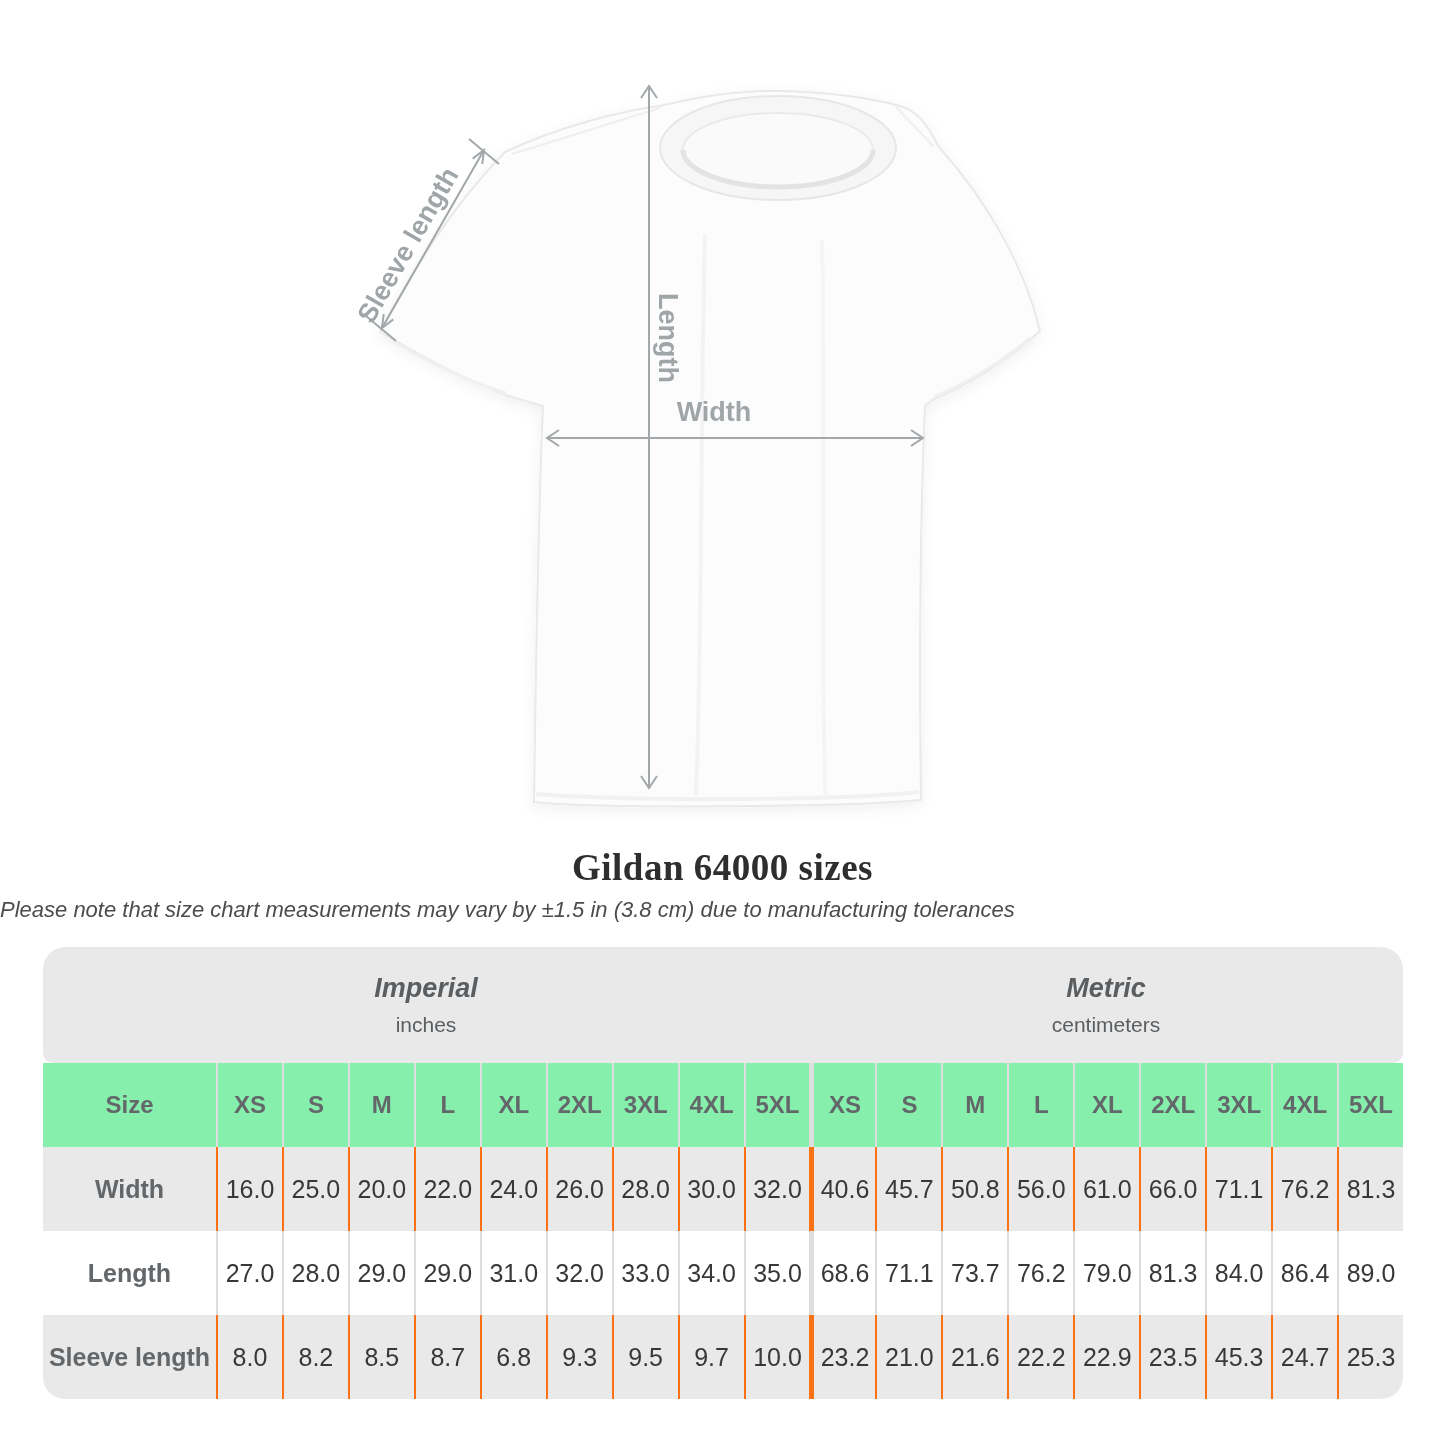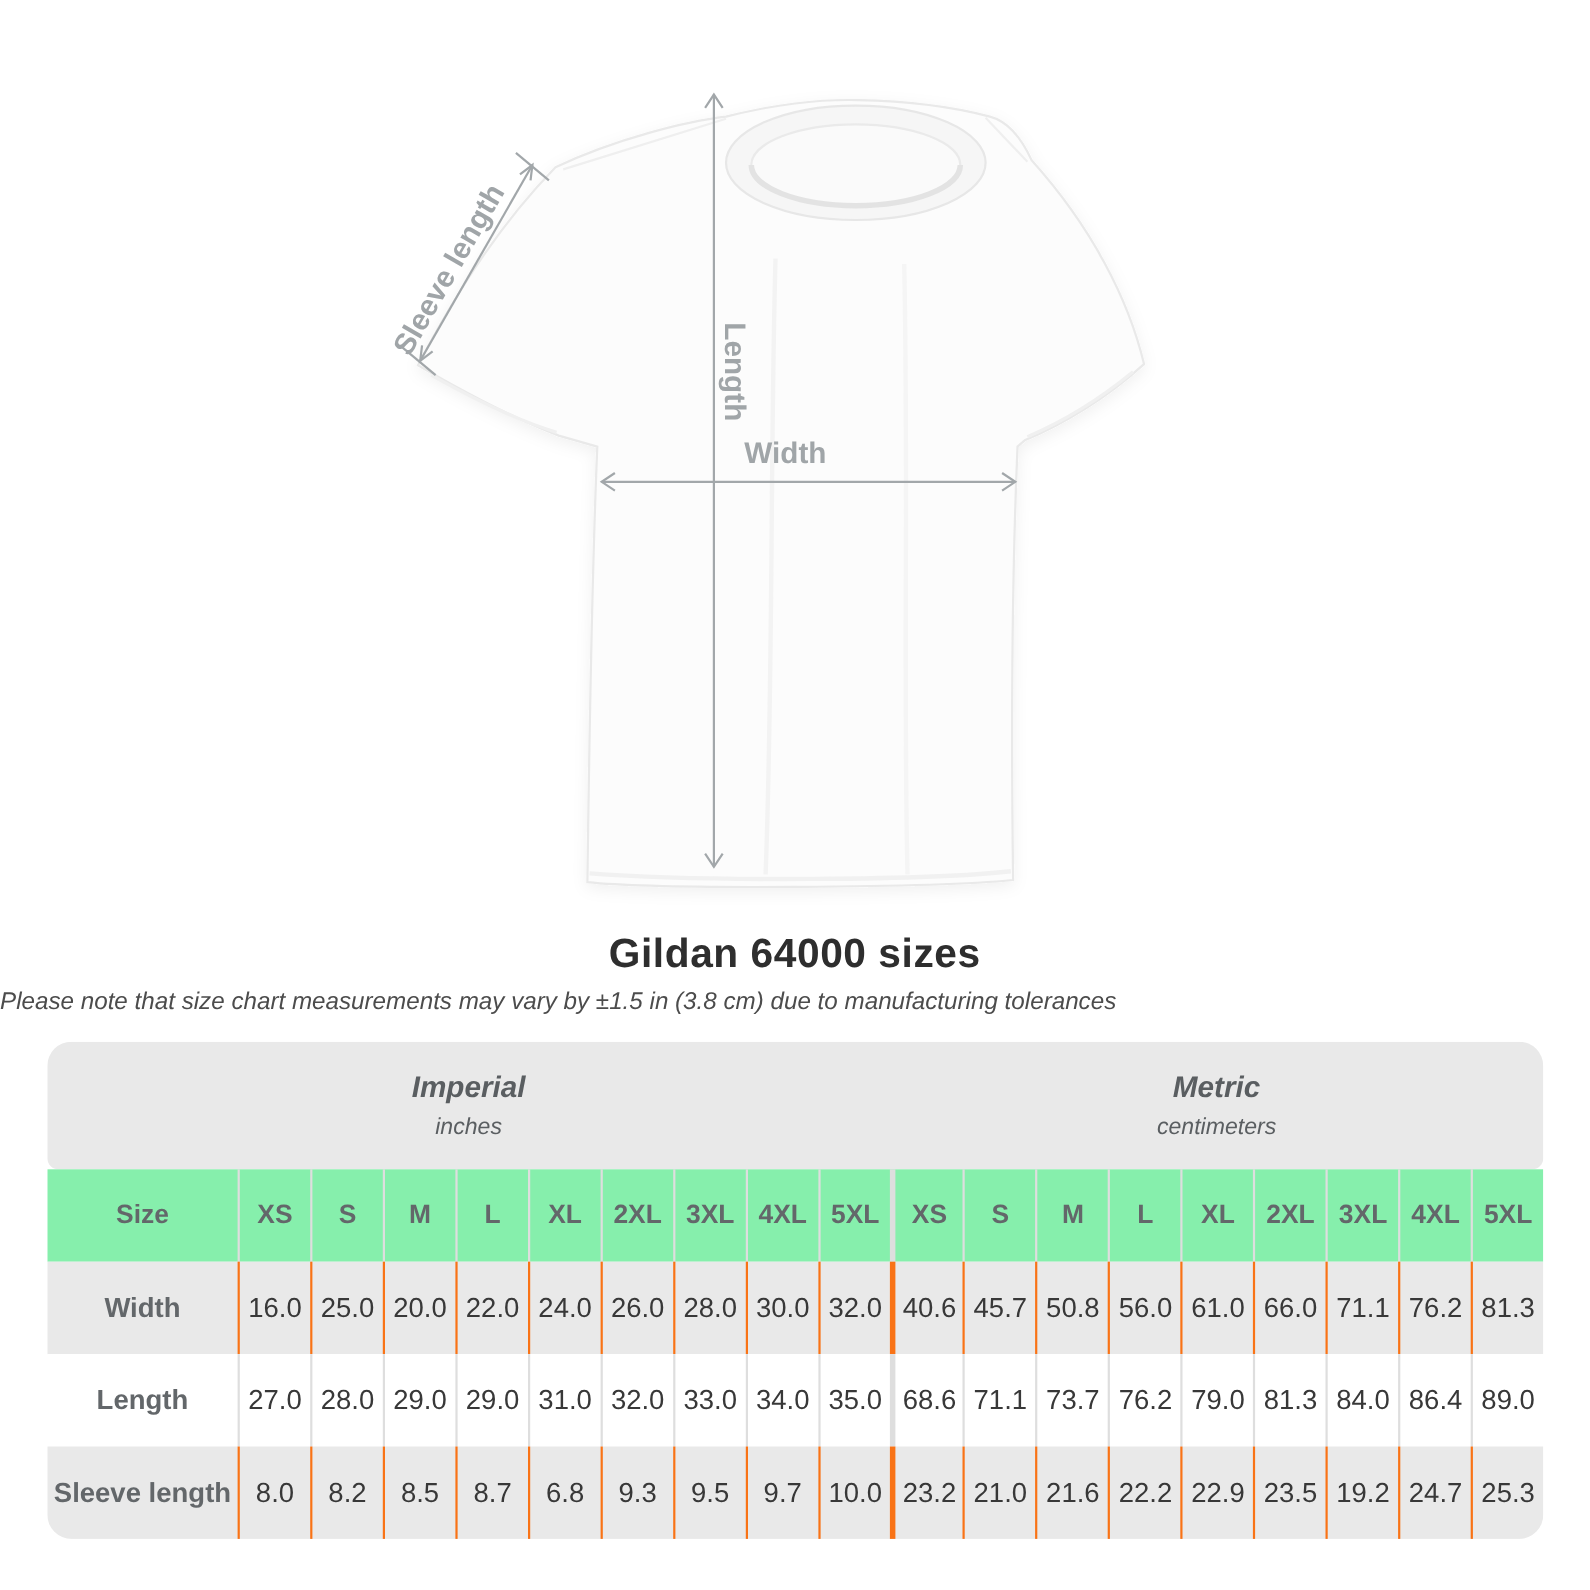--- a/index.html
+++ b/index.html
@@ -6,40 +6,40 @@
   #page{
     position:relative;width:1445px;height:1445px;overflow:hidden;background:#ffffff;
     font-family:"Liberation Sans","DejaVu Sans",sans-serif;
   }
   
   #diagram{position:absolute;left:0;top:0;width:1445px;height:845px;}
   .annot-text{font-family:"Liberation Sans","DejaVu Sans",sans-serif;font-weight:bold;font-size:27px;fill:#a0a5a8;}
   
   .page-title{
     position:absolute;left:0;top:846px;width:1445px;text-align:center;
-    font-size:37px;font-weight:bold;color:#2e2e2e;letter-spacing:.5px;
+    font-size:37px;font-weight:bold;color:#2e2e2e;letter-spacing:.5px;font-family:Liberation Serif, serif;
   }
   .page-subtitle{
     position:absolute;left:0;top:897px;width:1445px;text-align:left;
     font-size:22px;font-style:italic;color:#4c4c4c;
   }
   
   .size-table{
     position:absolute;left:43px;top:947px;width:1360px;height:452px;
     border-radius:22px;overflow:hidden;background:#ffffff;
   }
   .band{position:absolute;left:0;top:0;width:100%;height:116px;background:#e9e9e9;border-radius:10px;}
   .group{
     position:absolute;top:0;height:116px;display:flex;flex-direction:column;
     align-items:center;justify-content:center;gap:9px;color:#5a5e61;
   }
   .group.imperial{left:0;width:766px;}
   .group.metric{left:766px;width:594px;}
   .group .g-label{font-size:27px;font-weight:bold;font-style:italic;}
-  .group .g-unit{font-size:21px;font-style:italic;}
+  .group .g-unit{font-size:21px;}
   .trow{
     position:absolute;left:0;width:100%;height:84px;
     display:grid;grid-template-columns:173px repeat(18,1fr);
   }
   .trow.r-size{top:116px;background:#86efac;}
   .trow.r-width{top:200px;background:#e9e9e9;}
   .trow.r-length{top:284px;background:#ffffff;}
   .trow.r-sleeve{top:368px;background:#e9e9e9;}
   .cell{display:flex;align-items:center;justify-content:center;}
   .cell.hdr{font-weight:bold;font-size:24px;color:#63676a;}
@@ -210,19 +210,19 @@
       <div class="cell val data">9.3</div>
       <div class="cell val data">9.5</div>
       <div class="cell val data">9.7</div>
       <div class="cell val data">10.0</div>
       <div class="cell val data metric-first">23.2</div>
       <div class="cell val data">21.0</div>
       <div class="cell val data">21.6</div>
       <div class="cell val data">22.2</div>
       <div class="cell val data">22.9</div>
       <div class="cell val data">23.5</div>
-      <div class="cell val data">19.2</div>
+      <div class="cell val data">45.3</div>
       <div class="cell val data">24.7</div>
       <div class="cell val data">25.3</div>
     </div>
 
   </div>
 </div>
 
 </body></html>

